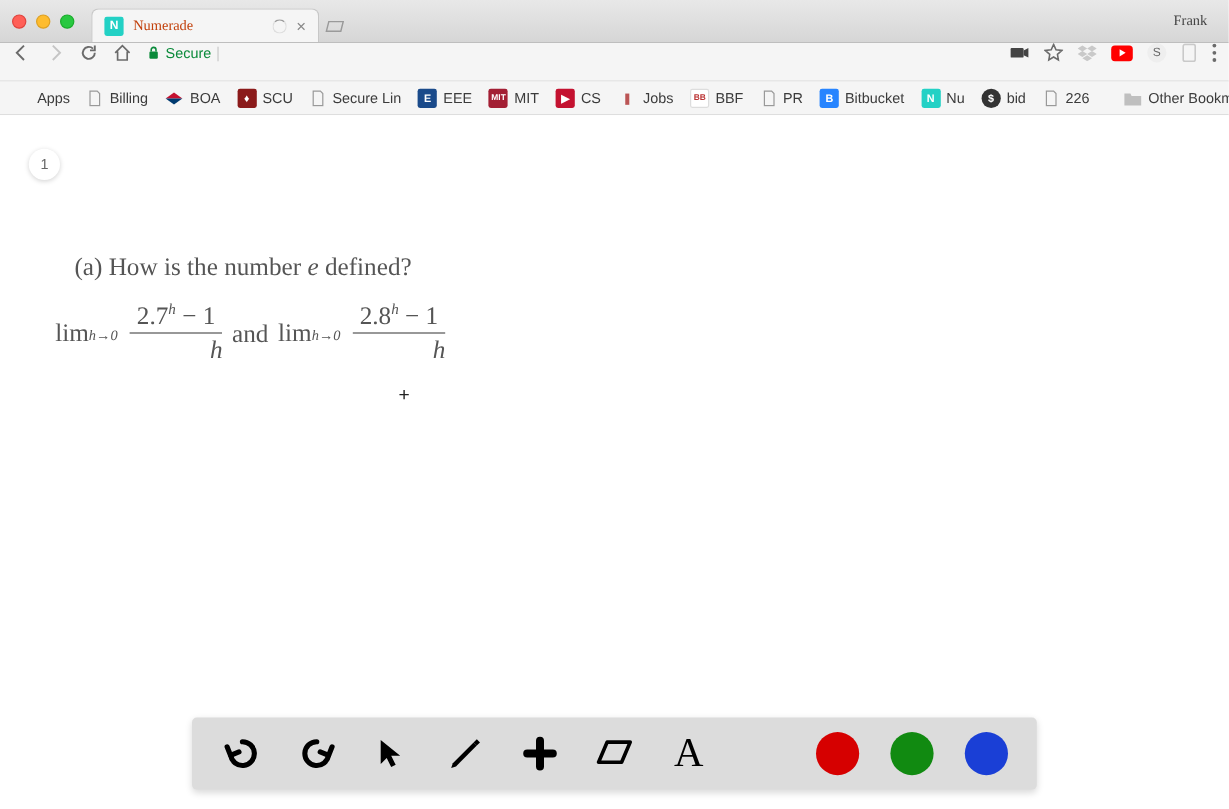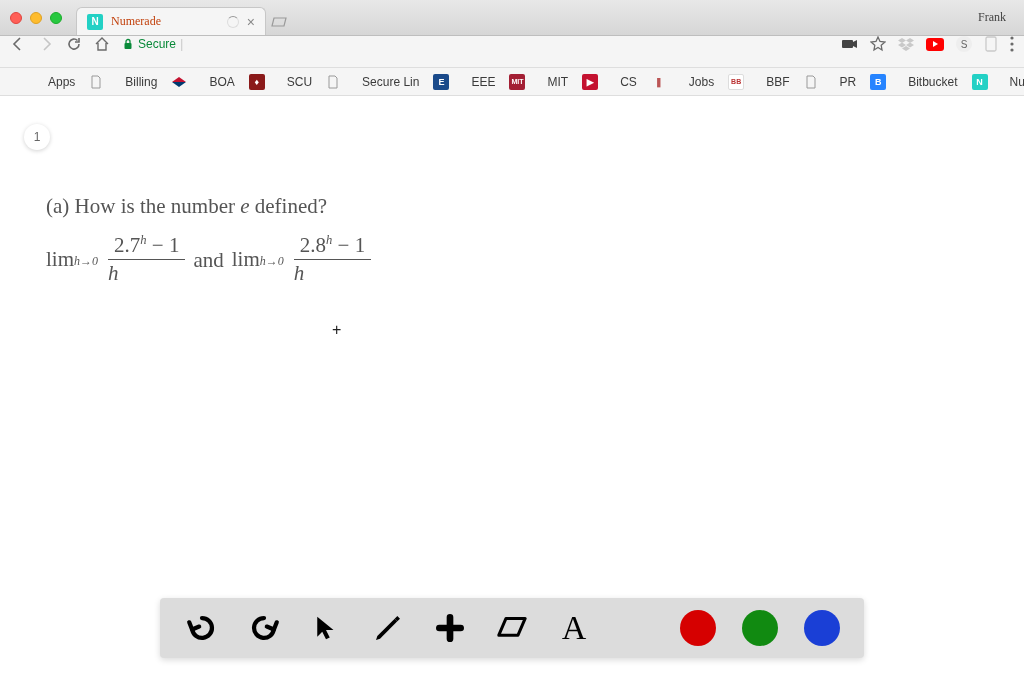--- a/index.html
+++ b/index.html
@@ -26,33 +26,33 @@
   .nav-icons svg, .right-icons svg { display: block; }
   .addr { flex: 1; display: flex; align-items: center; gap: 4px; font-size: 13px; color: #333; }
   .secure { color: #0a8a3a; display: flex; align-items: center; gap: 4px; font-size: 12px; }
   .url-scheme { color: #0a8a3a; }
   .url-rest { color: #777; }
   .url-host { color: #222; }
   .right-icons { display: flex; gap: 12px; align-items: center; margin-left: auto; }
   
   
   .bookmarks { height: 28px; display: flex; align-items: center; padding: 2px 10px; border-bottom: 1px solid #dedede; gap: 14px; font-size: 12px; color: #3b3b3b; background: #f5f5f5; }
-  .bm { display: flex; align-items: center; gap: 22px; cursor: pointer; white-space: nowrap; }
+  .bm { display: flex; align-items: center; gap: 5px; cursor: pointer; white-space: nowrap; }
   .bm-icon { width: 16px; height: 16px; display: inline-flex; align-items: center; justify-content: center; border-radius: 2px; font-size: 9px; font-weight: bold; color: #fff; }
   .bm-spacer { flex: 1; }
   
   
   .page { position: relative; height: calc(674px - 36px - 32px - 28px); background: #fff; }
   .page-badge { position: absolute; top: 28px; left: 24px; width: 26px; height: 26px; border-radius: 50%; background: #fff; box-shadow: 0 1px 4px rgba(0,0,0,0.18); display: flex; align-items: center; justify-content: center; font-size: 12px; color: #666; }
   .content { padding: 96px 46px 0 46px; font-family: Georgia, "Times New Roman", serif; color: #555; font-size: 21px; line-height: 1.35; }
-  .content p { margin: 0; }
+  .content p { margin: 16px; }
   .math-row { display: flex; align-items: center; gap: 8px; margin: 14px 0 10px 0; font-size: 21px; }
   .lim { display: inline-flex; align-items: center; line-height: 1; margin-right: 2px; }
   .lim .below { font-size: 12px; margin-top: 2px; font-style: italic; }
-  .frac { display: inline-flex; flex-direction: column; align-items: flex-start; line-height: 1.1; }
+  .frac { display: inline-flex; flex-direction: column; align-items: flex-end; line-height: 1.1; }
   .frac .num { border-bottom: 1.5px solid #555; padding: 0 6px 2px 6px; }
   .frac .den { padding-top: 2px; font-style: italic; }
   .ital { font-style: italic; }
   sup { font-size: 0.6em; font-style: italic; }
   .cursor-plus { position: absolute; left: 332px; top: 225px; font-size: 16px; color: #222; font-family: sans-serif; pointer-events: none; }
   
   
   .tool-dock { position: absolute; bottom: 16px; left: 50%; transform: translateX(-50%); background: #dcdcdc; border-radius: 4px; padding: 12px 24px; display: flex; gap: 26px; align-items: center; box-shadow: 0 2px 6px rgba(0,0,0,0.15); }
   .tool { width: 36px; height: 36px; display: flex; align-items: center; justify-content: center; cursor: pointer; }
   .tool svg { display: block; }

